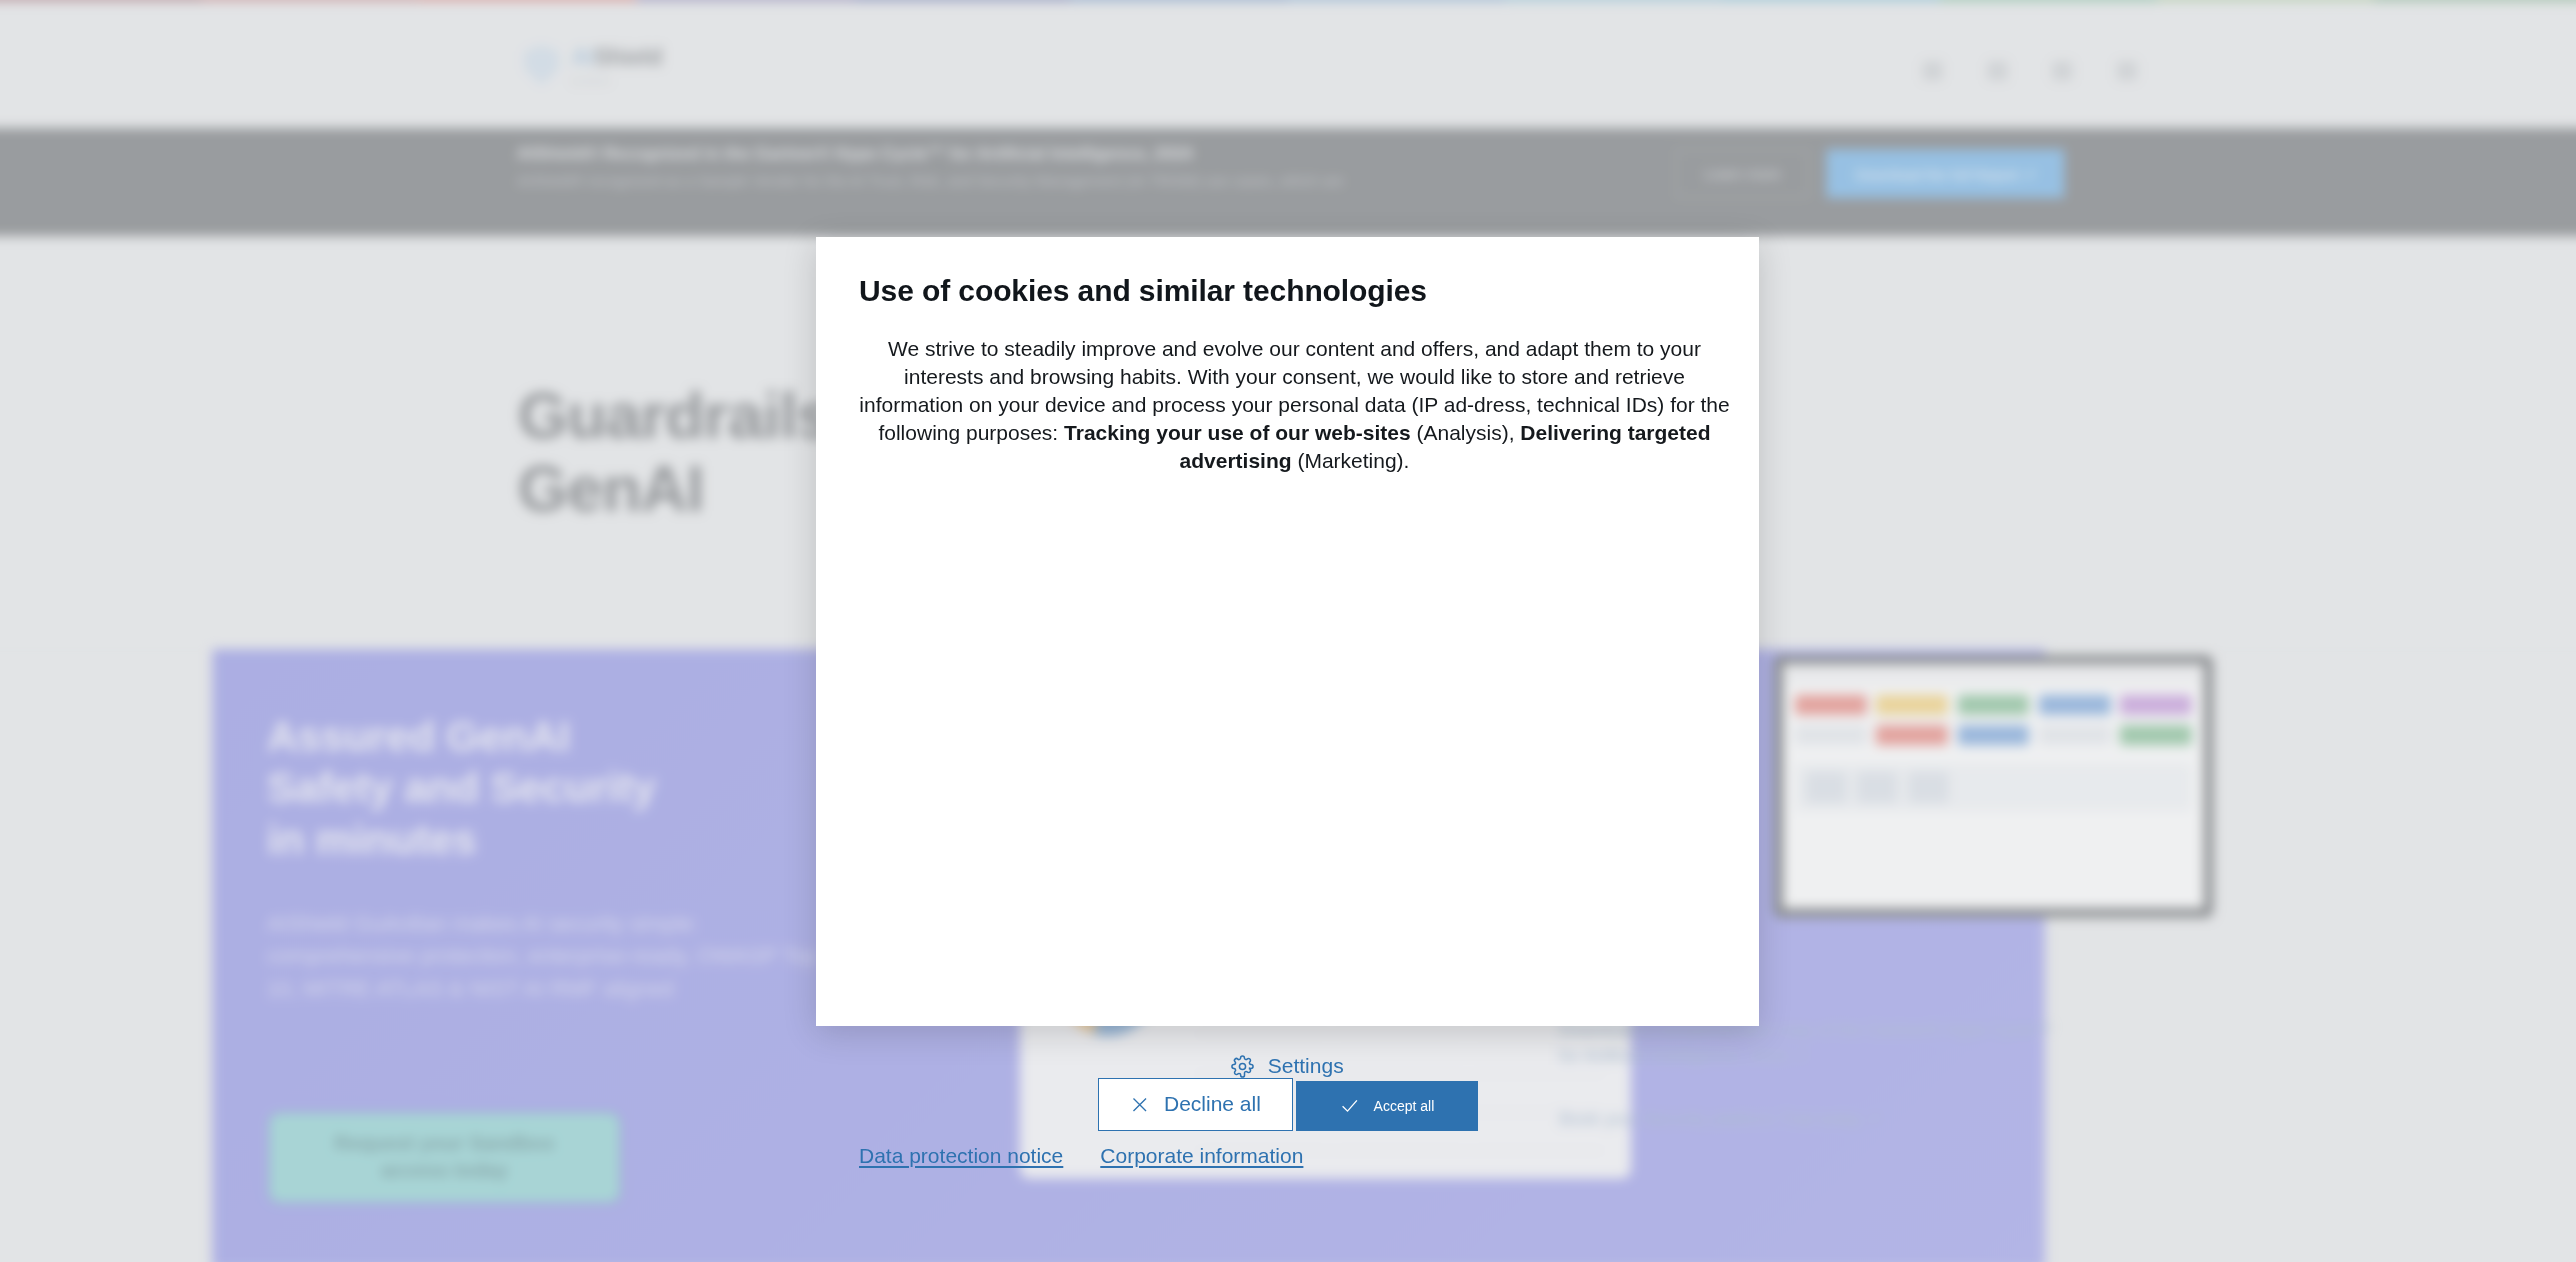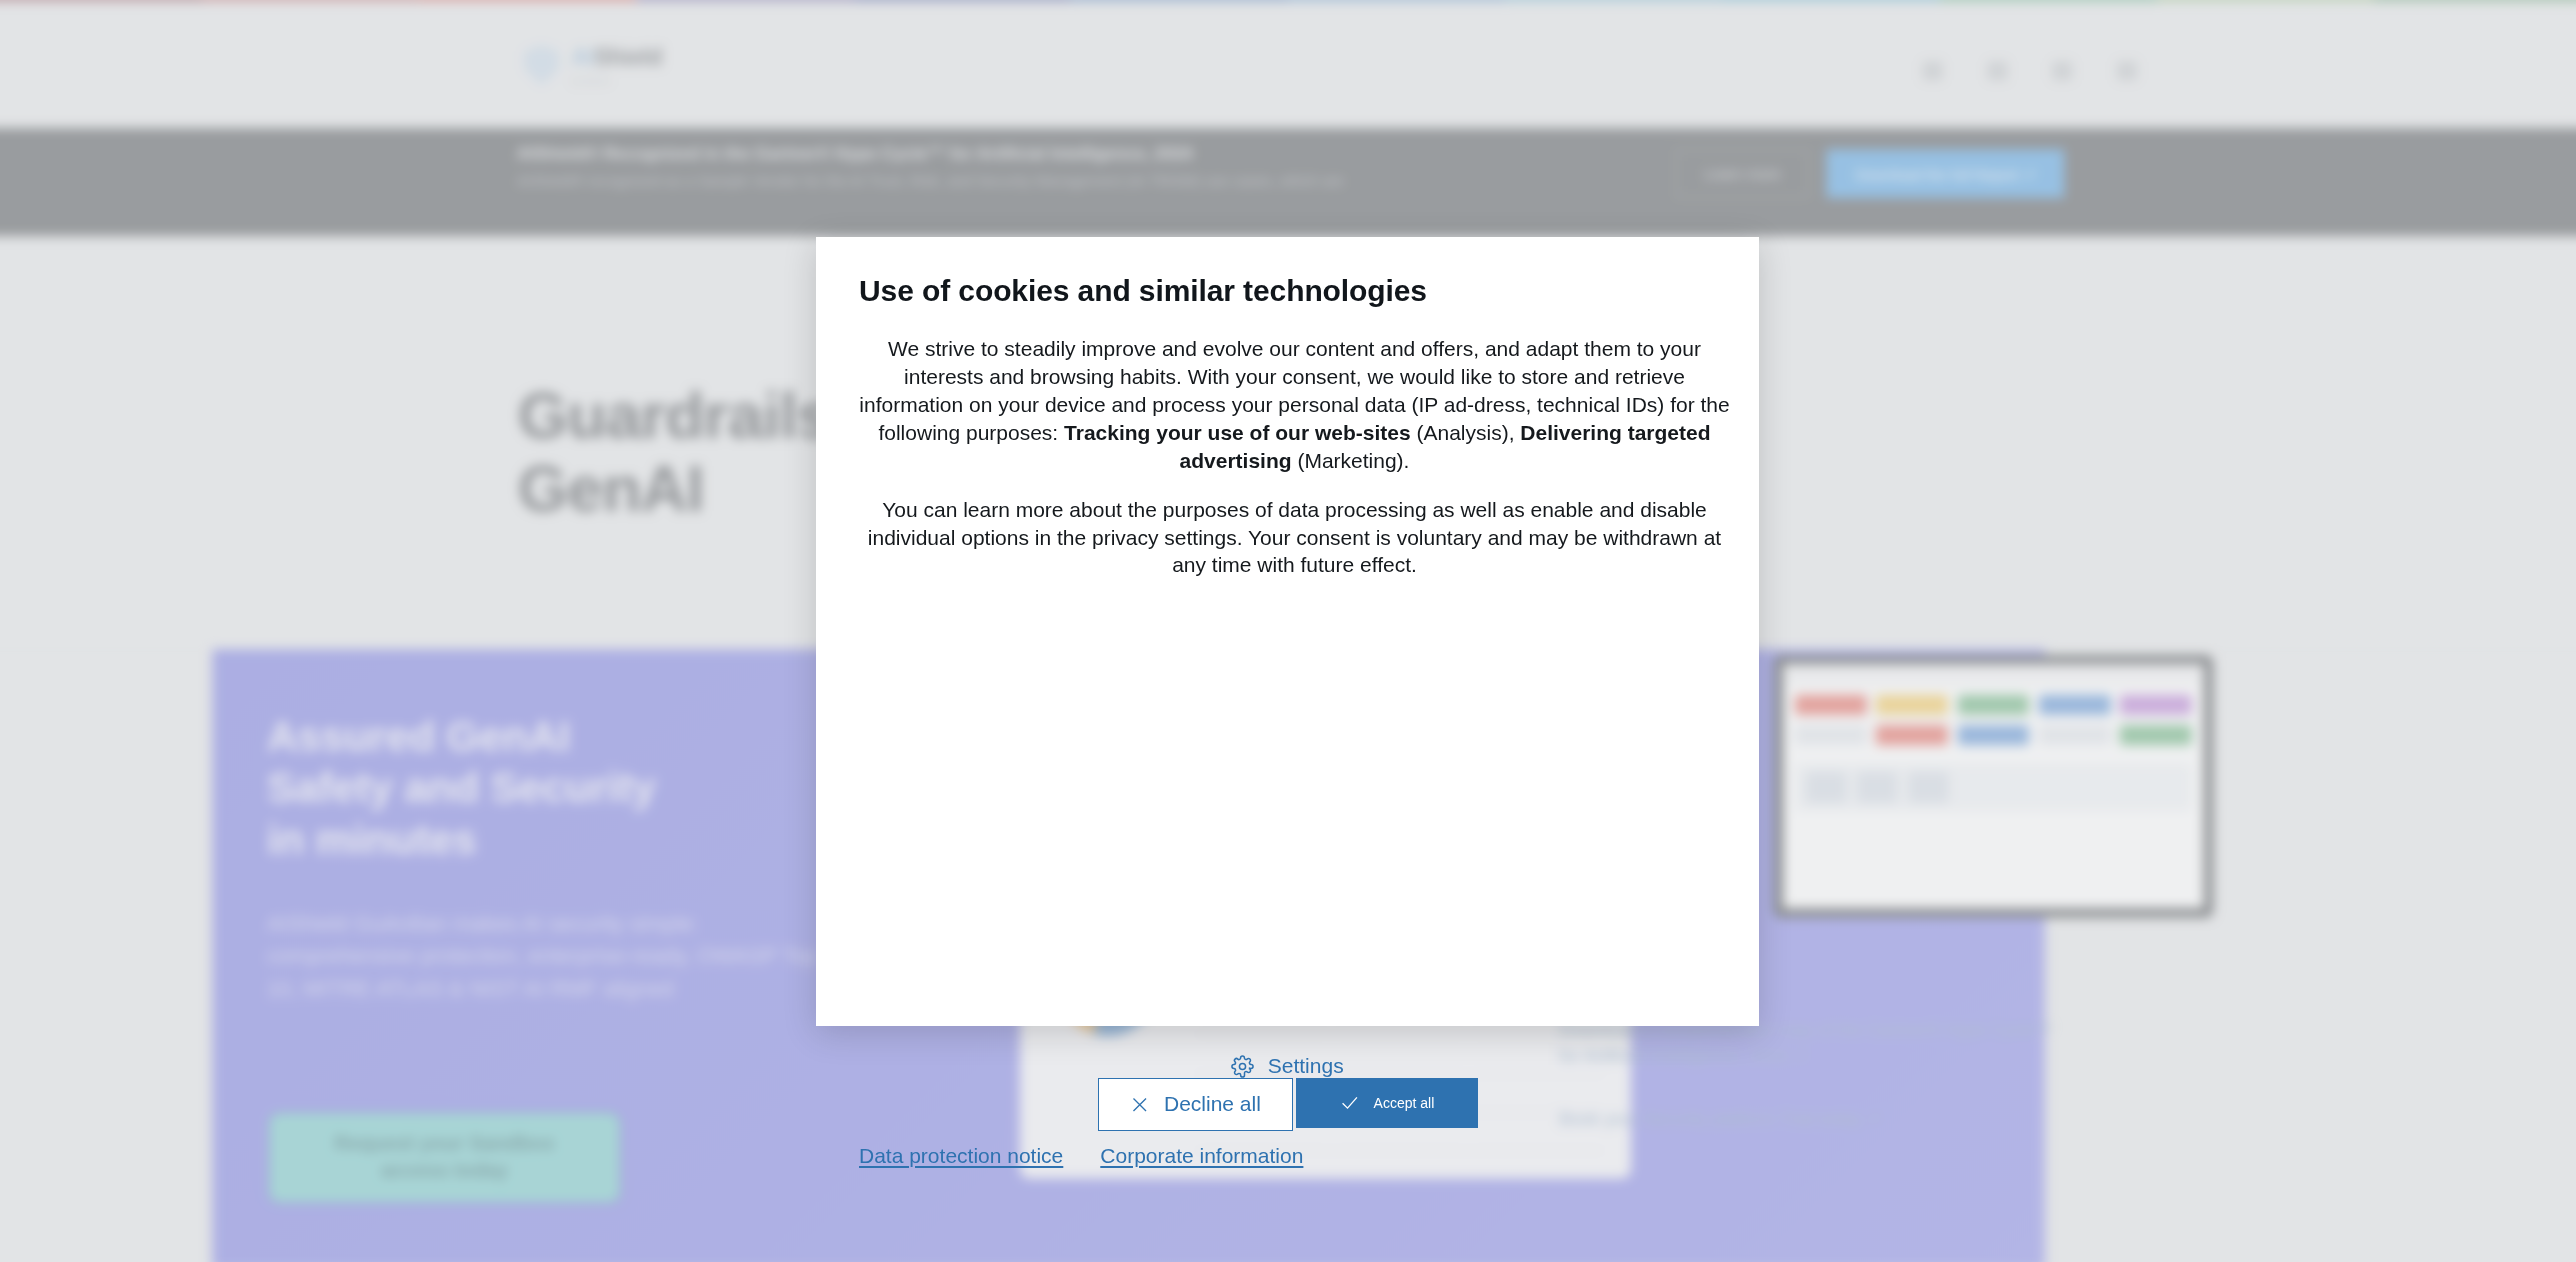--- a/index.html
+++ b/index.html
@@ -285,21 +285,21 @@
     gap: 13.4px;
     background: none;
     border: none;
     padding: 0;
     cursor: pointer;
     color: #2e72b0;
     font-size: 21px;
     font-family: "Liberation Sans", sans-serif;
   }
 
-  .c-btns { display: flex; align-items: flex-start; gap: 3px; }
+  .c-btns { display: flex; align-items: flex-end; gap: 3px; }
 
   .btn-decline {
     display: flex; align-items: center; gap: 13.4px;
     background: #ffffff;
     border: 1.3px solid #2e72b0;
     color: #2e72b0;
     font-size: 21px;
     padding: 13.4px 27px;
     cursor: pointer;
     font-family: "Liberation Sans", sans-serif;
@@ -466,21 +466,20 @@
   <div id="scrim"></div>
 
   <div id="cookie-dialog">
 
     <h1>Use of cookies and similar technologies</h1>
 
     <div class="c-body">
       <p><span>We strive to steadily improve and evolve our content and offers, and adapt them to your interests and browsing habits. With your consent, we would like to store and retrieve information on your device and process your personal data (IP ad‑dress, technical IDs) for the following purposes: </span><strong>Tracking your use of our web‑sites</strong><span> (Analysis), </span><strong>Delivering targeted advertising</strong><span> (Marketing).</span></p>
 
 
-      <p>You can learn more about the purposes of data processing as well as enable and disable individual options in the privacy settings. Your consent is voluntary and may be withdrawn at any time with future effect.</p>
     </div>
 
     <div class="c-actions">
       <div class="c-row">
         <button class="c-settings">
           <span class="ico">
             <svg width="23" height="23" viewBox="0 0 24 24" fill="none" stroke="#2e72b0" stroke-width="1.6">
               <circle cx="12" cy="12" r="3.2"></circle>
               <path d="M19.4 13a1.65 1.65 0 0 0 .33 1.82l.06.06a2 2 0 1 1-2.83 2.83l-.06-.06a1.65 1.65 0 0 0-1.82-.33 1.65 1.65 0 0 0-1 1.51V21a2 2 0 0 1-4 0v-.09A1.65 1.65 0 0 0 9 19.4a1.65 1.65 0 0 0-1.82.33l-.06.06a2 2 0 1 1-2.83-2.83l.06-.06A1.65 1.65 0 0 0 4.6 15a1.65 1.65 0 0 0-1.51-1H3a2 2 0 0 1 0-4h.09A1.65 1.65 0 0 0 4.6 9a1.65 1.65 0 0 0-.33-1.82l-.06-.06a2 2 0 1 1 2.83-2.83l.06.06A1.65 1.65 0 0 0 9 4.6a1.65 1.65 0 0 0 1-1.51V3a2 2 0 0 1 4 0v.09a1.65 1.65 0 0 0 1 1.51 1.65 1.65 0 0 0 1.82-.33l.06-.06a2 2 0 1 1 2.83 2.83l-.06.06A1.65 1.65 0 0 0 19.4 9V9a1.65 1.65 0 0 0 1.51 1H21a2 2 0 0 1 0 4h-.09a1.65 1.65 0 0 0-1.51 1z"></path>
             </svg>

